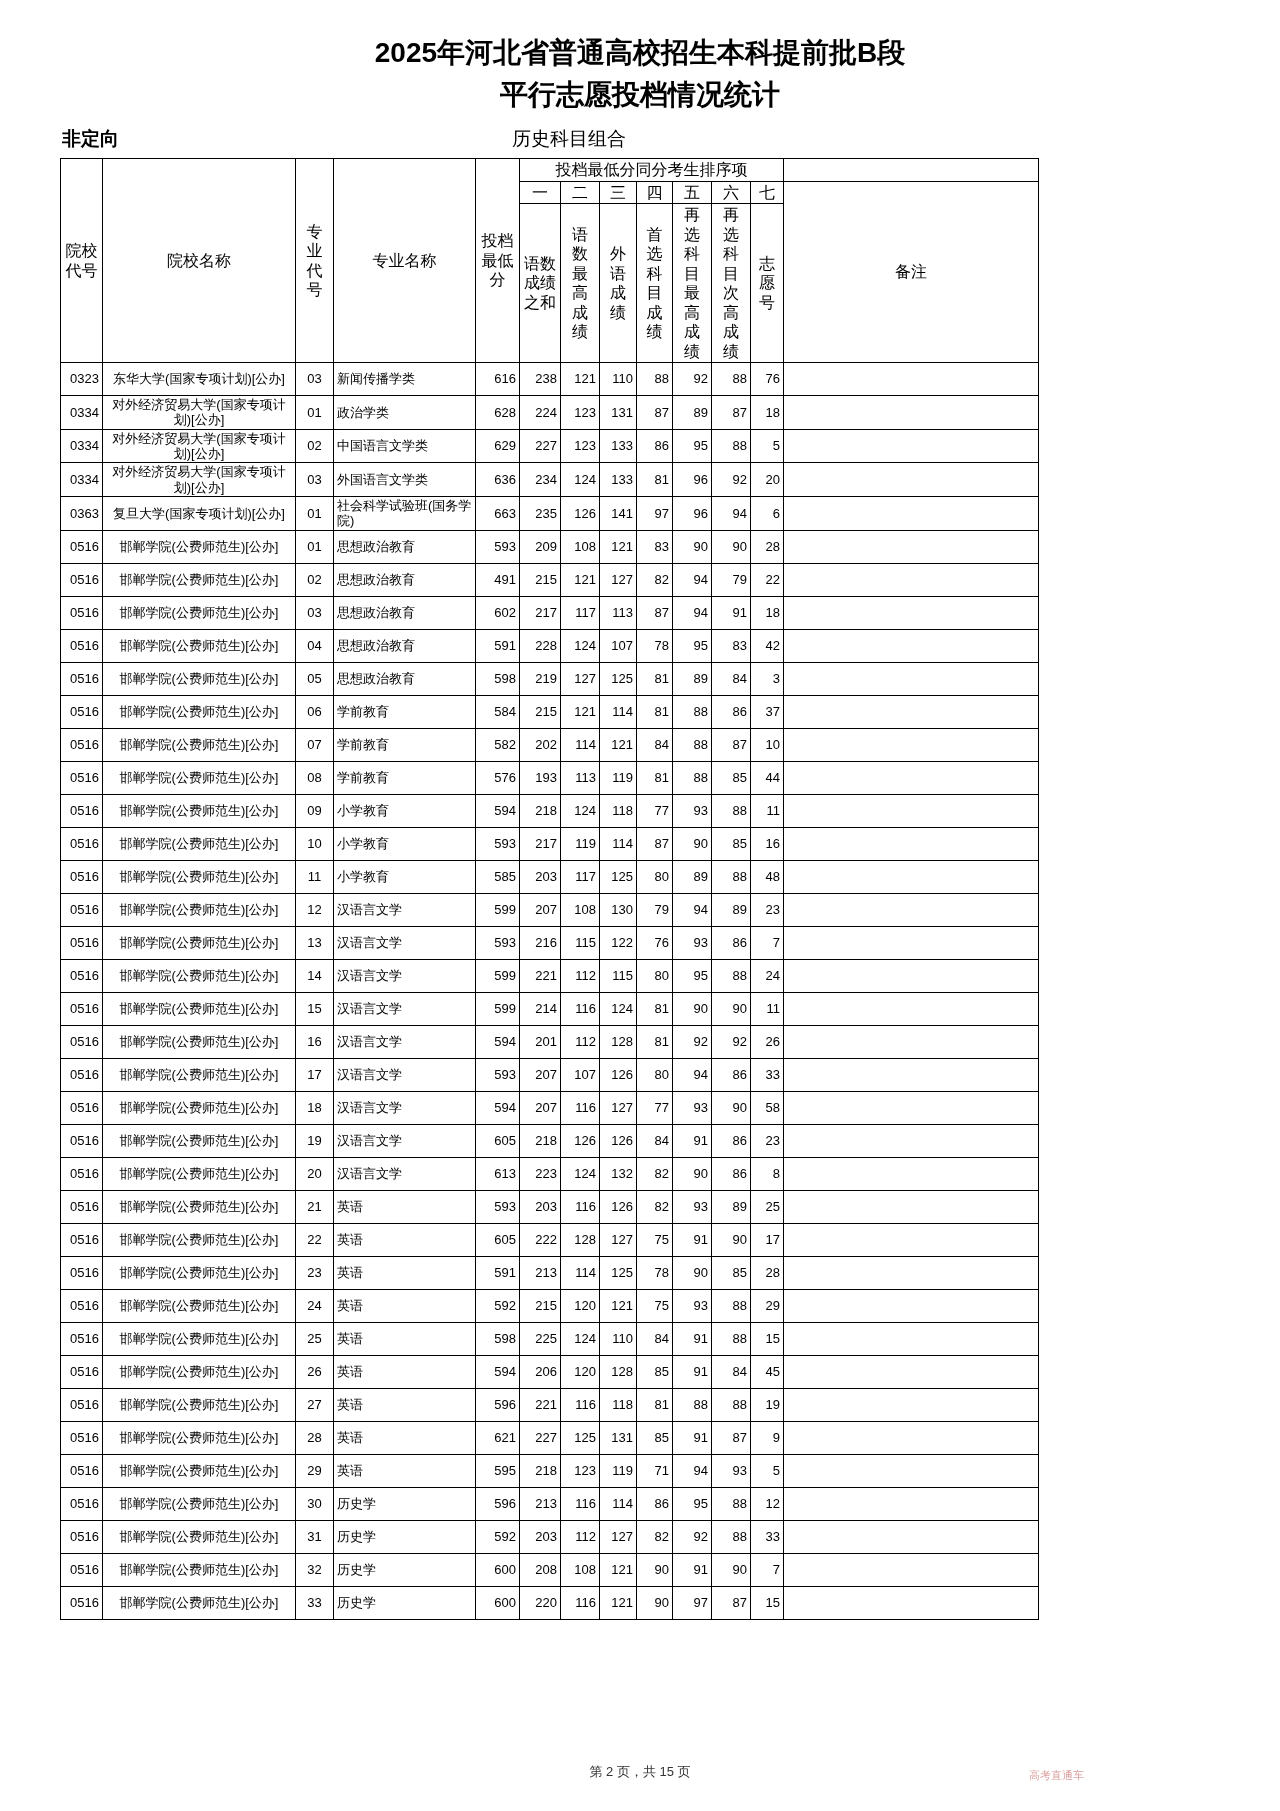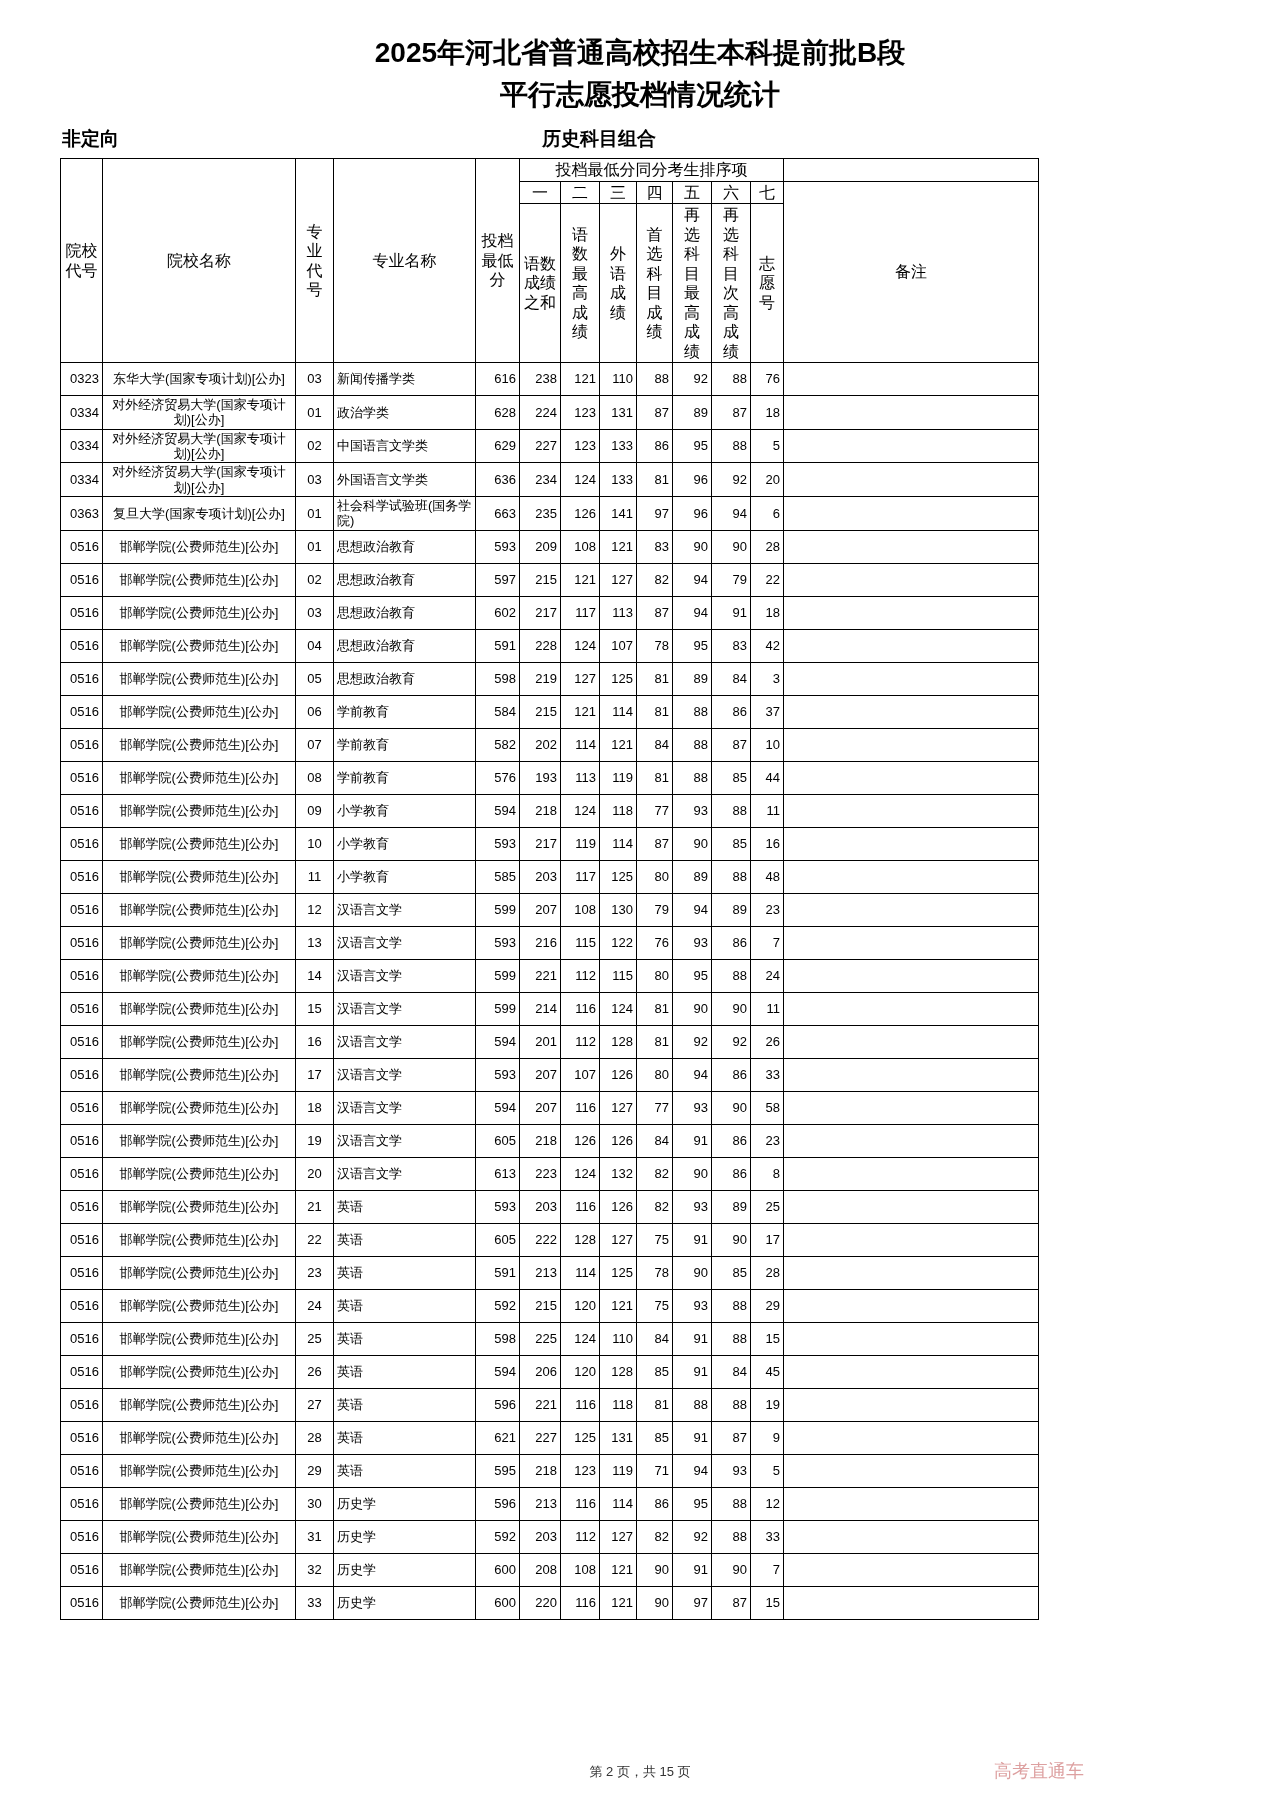--- a/index.html
+++ b/index.html
@@ -7,38 +7,38 @@
   body { font-family:"Liberation Sans","DejaVu Sans",sans-serif; color:#000; }
   .page { position:relative; width:1280px; height:1811px; background:#fff; overflow:hidden; }
 
   .title-block { padding-top:32px; text-align:center; }
   .title-line { font-size:28px; font-weight:bold; line-height:1.5; }
 
   .content { width:978px; margin-left:60px; }
 
   .sublabel-row { position:relative; height:26px; margin-top:10px; }
   .sublabel-left { position:absolute; left:2px; top:0; font-size:19px; font-weight:bold; }
-  .sublabel-right { position:absolute; left:482px; top:0; font-size:19px; font-weight:bold; }
+  .sublabel-right { position:absolute; left:452px; top:0; font-size:19px; font-weight:normal; }
 
   table.main { border-collapse:collapse; table-layout:fixed; width:978px; margin-top:6px; font-size:13px; }
   table.main th, table.main td { border:1px solid #000; vertical-align:middle; overflow:hidden; }
   table.main th { font-weight:normal; font-size:16px; text-align:center; line-height:1.22; padding:1px 3px; word-break:break-all; }
   tr.h1 th { height:17px; }
   tr.h2 th { height:17px; }
   tr.h3 th { height:56px; padding:1px 4px; }
   table.main td { height:33px; padding:1px 3px; line-height:1.18; word-break:break-all; }
   td.code  { text-align:right; }
   td.name  { text-align:center; }
   td.mcode { text-align:center; }
   td.mname { text-align:left; }
   td.num   { text-align:right; padding-right:4px; }
   td.remark{ text-align:left; }
 
   .footer-page { position:absolute; bottom:30px; left:0; right:0; text-align:center; font-size:13px; color:#333; }
-  .footer-watermark { position:absolute; bottom:28px; right:196px; font-size:18px; color:#dda0a0; }
+  .footer-watermark { position:absolute; bottom:28px; right:196px; font-size:11px; color:#dda0a0; }
 </style>
 </head>
 <body>
 
 <div class="page">
 
   <div class="title-block">
     <div class="title-line">2025年河北省普通高校招生本科提前批B段</div>
     <div class="title-line">平行志愿投档情况统计</div>
   </div>
@@ -185,21 +185,21 @@
             <td class="num">90</td>
             <td class="num">90</td>
             <td class="num">28</td>
             <td class="remark"></td>
           </tr>
           <tr>
             <td class="code">0516</td>
             <td class="name">邯郸学院(公费师范生)[公办]</td>
             <td class="mcode">02</td>
             <td class="mname">思想政治教育</td>
-            <td class="num">597</td>
+            <td class="num">491</td>
             <td class="num">215</td>
             <td class="num">121</td>
             <td class="num">127</td>
             <td class="num">82</td>
             <td class="num">94</td>
             <td class="num">79</td>
             <td class="num">22</td>
             <td class="remark"></td>
           </tr>
           <tr>

